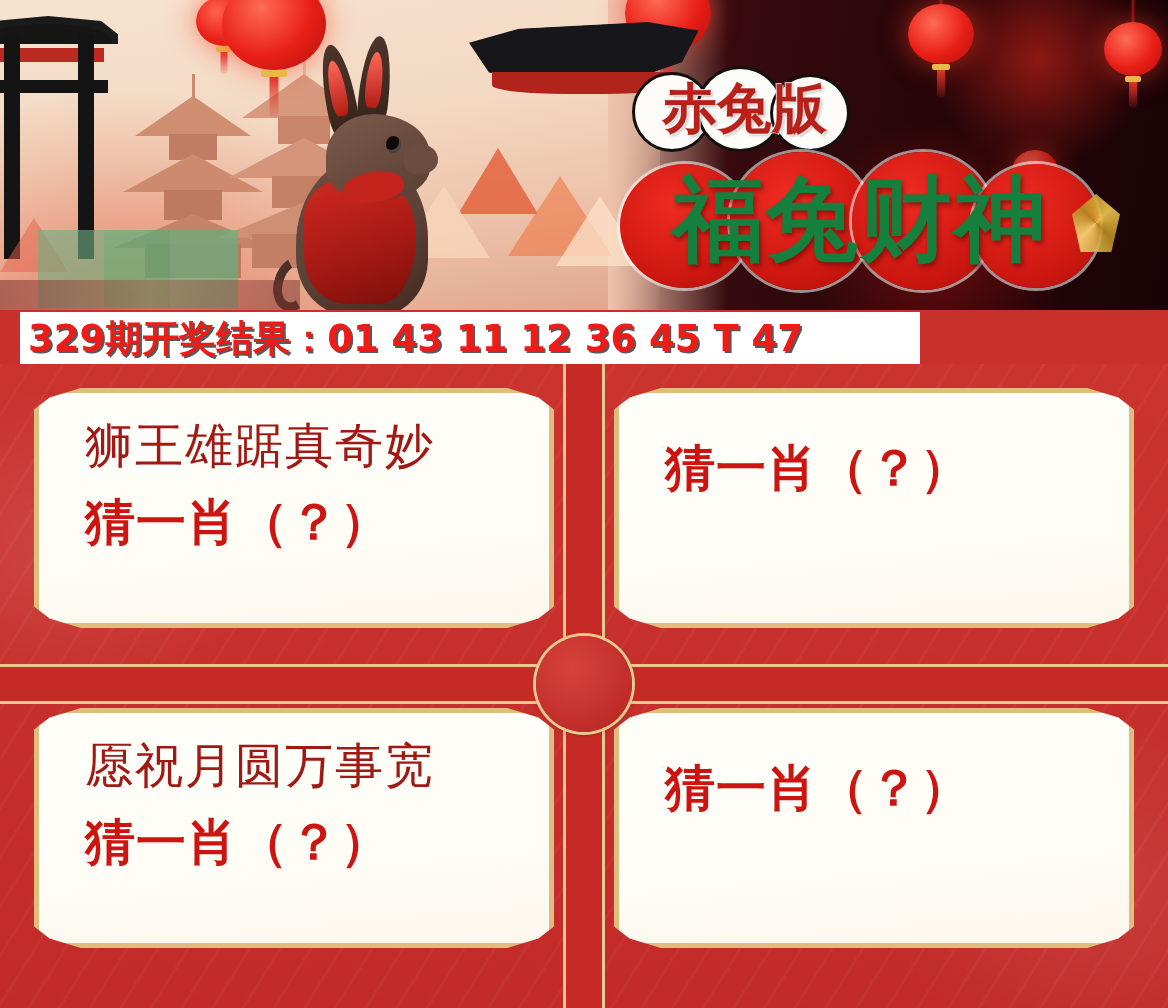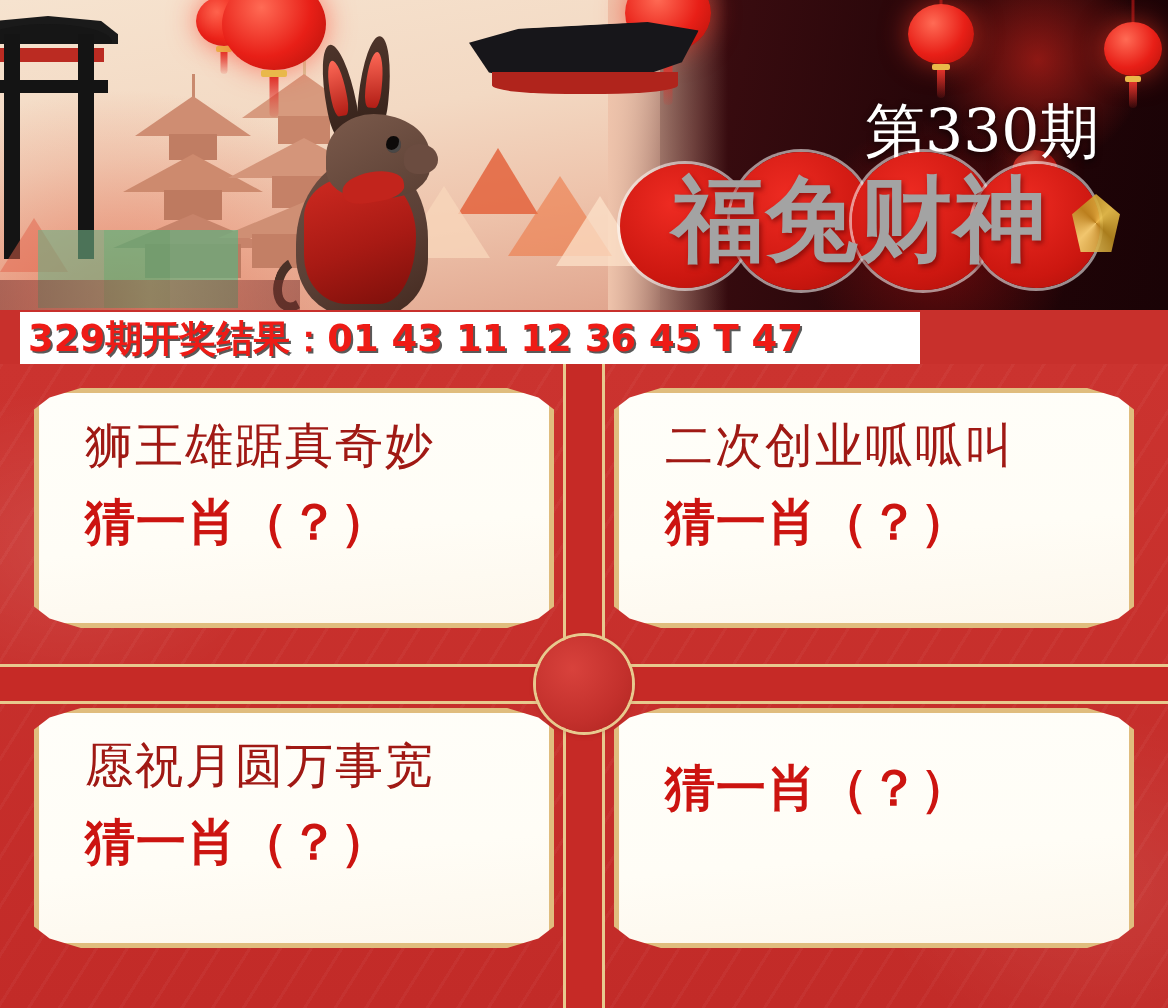--- a/index.html
+++ b/index.html
@@ -214,21 +214,21 @@
     box-shadow: 0 0 0 3px rgba(255,255,255,.55);
   }
   .plaque .l1 { left: 0px;   top: 22px; width: 130px; height: 124px; }
   .plaque .l2 { left: 110px; top: 10px; width: 142px; height: 138px; }
   .plaque .l3 { left: 232px; top: 10px; width: 142px; height: 138px; }
   .plaque .l4 { left: 352px; top: 22px; width: 128px; height: 124px; }
   .plaque .ptxt {
     position: absolute; left: 0; top: 8px; width: 480px; height: 140px;
     display: flex; align-items: center; justify-content: center;
     font-family: "DejaVu Serif", "Liberation Serif", serif;
-    font-weight: 700; font-size: 92px; color: #a3a3a3; letter-spacing: 2px;
+    font-weight: 700; font-size: 92px; color: #15803d; letter-spacing: 2px;
     text-shadow: 2px 3px 5px rgba(90,0,0,.55);
   }
   .plaque .ornament {
     position: absolute; left: 452px; top: 52px; width: 48px; height: 58px;
     background:
       conic-gradient(from 45deg at 50% 50%, #f0c64f, #b98a1f, #f5d978, #b98a1f, #f0c64f);
     clip-path: polygon(50% 0%, 100% 35%, 82% 100%, 18% 100%, 0% 35%);
     opacity: .9;
   }
 
@@ -406,22 +406,27 @@
       <div class="rb-cape"></div>
       <div class="rb-head"></div>
       <div class="rb-muzzle"></div>
       <div class="rb-eye"></div>
       <div class="rb-collar"></div>
     </div>
 
     <div class="censor"></div>
     <div class="censor-strip"></div>
 
-
-    <div class="issue">第330期</div>
+    <div class="badge">
+      <div class="blob b1"></div>
+      <div class="blob b2"></div>
+      <div class="blob b3"></div>
+      <div class="btxt">赤兔版</div>
+    </div>
+
 
     <div class="plaque">
       <div class="lobe l1"></div>
       <div class="lobe l2"></div>
       <div class="lobe l3"></div>
       <div class="lobe l4"></div>
       <div class="ornament"></div>
       <div class="ptxt">福兔财神</div>
     </div>
   </div>
@@ -436,21 +441,20 @@
     <div class="knot"></div>
 
     <div class="grid">
 
       <div class="card c1">
         <div class="riddle">狮王雄踞真奇妙</div>
         <div class="guess">猜一肖（？）</div>
       </div>
 
       <div class="card c2">
-        <div class="riddle">二次创业呱呱叫</div>
         <div class="guess">猜一肖（？）</div>
       </div>
 
       <div class="card c3">
         <div class="riddle">愿祝月圆万事宽</div>
         <div class="guess">猜一肖（？）</div>
       </div>
 
       <div class="card c4">
         <div class="guess">猜一肖（？）</div>

